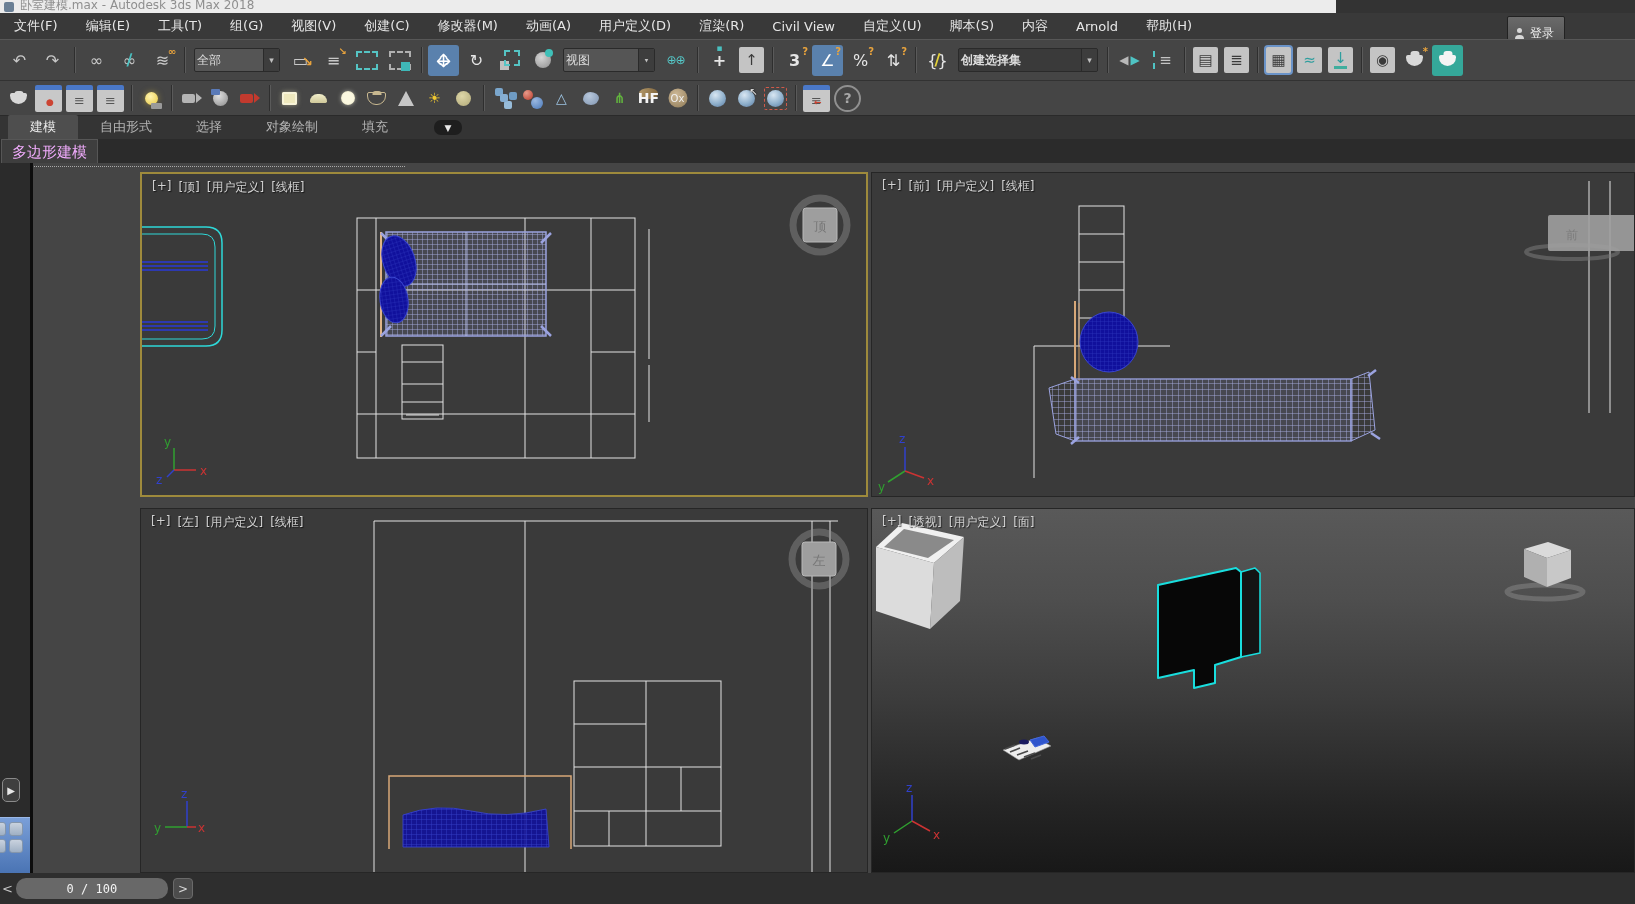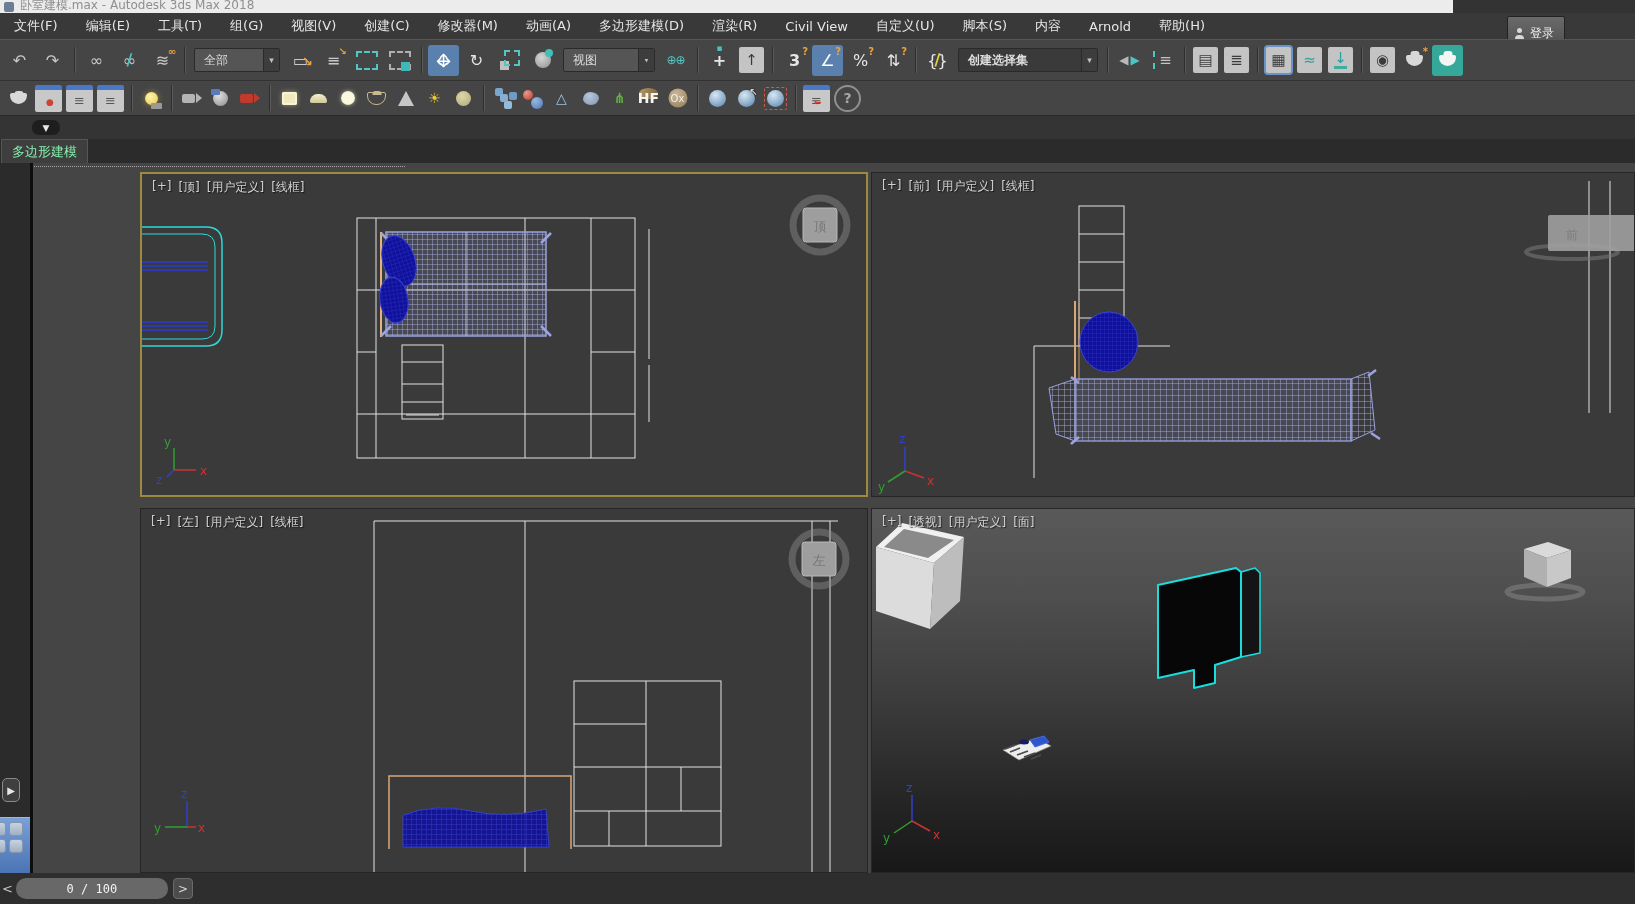--- a/index.html
+++ b/index.html
@@ -1,40 +1,40 @@
 <!DOCTYPE html>
 <html><head>
 <meta charset="utf-8">
 <style>
   * { box-sizing: border-box; margin: 0; padding: 0; }
   html,body { width:1635px; height:904px; overflow:hidden; }
   body { position:relative; background:#333; font-family:"DejaVu Sans","Liberation Sans",sans-serif; }
 
   
-  .titlebar { position:absolute; left:0; top:0; width:1453px; height:13px; background:#ececec; overflow:hidden; }
+  .titlebar { position:absolute; left:0; top:0; width:1336px; height:13px; background:#ececec; overflow:hidden; }
   .titlebar .appicon { position:absolute; left:4px; top:2px; width:10px; height:10px; background:#6a7f95; border-radius:2px; }
   .titlebar .t { position:absolute; left:20px; top:-3px; font-size:12px; color:#8f8f8f; white-space:nowrap; }
 
   
   .menubar { position:absolute; left:0; top:13px; width:1635px; height:26px; background:#393939; display:flex; align-items:flex-end; color:#e6e6e6; font-size:13px; }
   .menu-items { display:flex; align-items:center; height:100%; }
   .menu-item { padding:0 14px; height:100%; display:flex; align-items:center; cursor:default; white-space:nowrap; }
   .login-btn { position:absolute; right:70px; top:3px; height:35px; display:flex; align-items:center; gap:5px; padding:0 10px 0 6px; background:linear-gradient(#6a6a6a,#4e4e4e); border:1px solid #222; border-radius:2px; color:#ececec; font-size:12px; }
   .person-icon { position:relative; width:11px; height:12px; }
   .person-icon::before { content:""; position:absolute; top:0; left:3px; width:5px; height:5px; border-radius:50%; background:#d8d8d8; }
   .person-icon::after { content:""; position:absolute; bottom:0; left:1px; width:9px; height:5px; border-radius:4px 4px 0 0; background:#d8d8d8; }
 
   
   .toolbar-main { position:absolute; left:0; top:39px; width:1635px; height:42px; background:#454545; border-top:1px solid #575757; border-bottom:1px solid #323232; display:flex; align-items:center; padding:0 3px; }
   .toolbar-render { position:absolute; left:0; top:81px; width:1635px; height:35px; background:#454545; border-bottom:1px solid #2a2a2a; display:flex; align-items:center; padding:0 4px; }
   .tbi { position:relative; width:31px; height:31px; margin:0 1px; border-radius:3px; display:flex; align-items:center; justify-content:center; font-size:16px; color:#c8c8c8; flex:none; }
   .toolbar-render .tbi { width:27px; height:27px; font-size:14px; }
   .tb-sep { width:1px; height:26px; background:#2e2e2e; box-shadow:1px 0 0 #5a5a5a; margin:0 5px; flex:none; }
   .tb-dd { height:24px; background:#555; border:1px solid #2a2a2a; border-radius:2px; display:flex; align-items:center; color:#ddd; font-size:12px; margin:0 4px; flex:none; overflow:hidden; }
-  .dd-label { flex:1; padding:0 9px; white-space:nowrap; }
+  .dd-label { flex:1; padding:0 2px; white-space:nowrap; }
   .dd-arrow { width:16px; height:100%; display:flex; align-items:center; justify-content:center; background:#3d3d3d; border-left:1px solid #2a2a2a; font-size:9px; color:#c0c0c0; }
   .tb-combo { background:#3a3a3a;font-weight:bold; }
   .a { position:absolute; top:1px; right:2px; font-size:10px; font-weight:bold; color:#e8a33d; }
   .a-orange { color:#e8a33d; } .a-teal { color:#49c0c0; } .a-yellow { color:#e5d23a; } .a-red { color:#cc4433; }
   .a-center { top:50%; left:50%; right:auto; transform:translate(-50%,-55%); font-size:16px; }
   .a-top { top:-2px; left:50%; right:auto; transform:translateX(-50%); font-size:9px; }
   .a-mid { top:55%; left:55%; right:auto; transform:translate(-50%,-50%); font-size:9px; }
   .a-big { font-size:13px; top:9px; right:3px; }
   .fg-bright { color:#e6e6e6; } .bold { font-weight:bold; }
   .fg-teal { color:#55c8c8; } .sm { font-size:12px; letter-spacing:-1px; }
@@ -92,21 +92,21 @@
   .picker::after { content:"↖"; position:absolute; top:1px; right:2px; font-size:10px; color:#fff; text-shadow:0 0 2px #000; }
   .dashed-red::after { content:""; position:absolute; inset:2px; border:1.5px dashed #d05a4a; border-radius:2px; }
   .circle-btn { width:23px; height:23px; margin:2px; border:2px solid #909090; border-radius:50%; color:#a8a8a8; font-size:13px; font-weight:bold; }
 
   
   .ribbon-tabs { position:absolute; left:0; top:116px; width:1635px; height:23px; background:#343434; display:flex; align-items:flex-end; padding-left:8px; }
   .rtab { padding:3px 22px; font-size:13px; color:#b4b4b4; white-space:nowrap; }
   .rtab.active { background:#4e4e4e; color:#ececec; border-radius:2px 2px 0 0; }
   .ribbon-overflow { margin-left:24px; margin-bottom:4px; width:28px; height:15px; background:#1e1e1e; border-radius:7px; display:flex; align-items:center; justify-content:center; color:#e8e8e8; font-size:9px; }
   .ribbon-panelrow { position:absolute; left:0; top:139px; width:1635px; height:24px; background:#2b2b2b; }
-  .ribbon-panel-tab { display:inline-block; margin-left:1px; padding:3px 10px 4px 10px; background:#3e3e3e; border:1px solid #565656; border-bottom:none; color:#86efac; font-size:13px; }
+  .ribbon-panel-tab { display:inline-block; margin-left:1px; padding:3px 10px 4px 10px; background:#3e3e3e; border:1px solid #565656; border-bottom:none; color:#f0abfc; font-size:15px; }
 
   
   .workarea { position:absolute; left:0; top:163px; width:1635px; height:710px; background:#454545; }
   .dotline { position:absolute; left:0; top:3px; width:405px; border-top:1px dotted #a8a8a8; }
   .leftstrip { position:absolute; left:0; top:0; width:30px; height:710px; background:#2b2b2b; }
   .strip-divider { position:absolute; left:30px; top:0; width:3px; height:710px; background:#0d0d0d; }
   .expand-btn { position:absolute; left:2px; top:615px; width:18px; height:24px; background:#3f3f3f; border:1px solid #8a8a8a; border-radius:5px; color:#e8e8e8; font-size:10px; display:flex; align-items:center; justify-content:center; }
   .blue-dock { position:absolute; left:0; top:654px; width:33px; height:56px; background:linear-gradient(#7a9fd8,#4a74b4); border-top:1px solid #9ab8e8; overflow:hidden; }
   .blue-dock .grid { display:flex; flex-wrap:wrap; width:36px; gap:3px; margin:4px 0 0 -8px; }
   .blue-dock .sq { width:14px; height:14px; background:linear-gradient(#c9d2de,#9fb0c4); border:1px solid #8496ac; border-radius:3px; }
@@ -134,21 +134,21 @@
 <div class="menubar">
   <div class="menu-items" id="menu-items">
       <div class="menu-item">文件(F)</div>
       <div class="menu-item">编辑(E)</div>
       <div class="menu-item">工具(T)</div>
       <div class="menu-item">组(G)</div>
       <div class="menu-item">视图(V)</div>
       <div class="menu-item">创建(C)</div>
       <div class="menu-item">修改器(M)</div>
       <div class="menu-item">动画(A)</div>
-      <div class="menu-item">多边形建模(D)</div>
+      <div class="menu-item">用户定义(D)</div>
       <div class="menu-item">渲染(R)</div>
       <div class="menu-item">Civil View</div>
       <div class="menu-item">自定义(U)</div>
       <div class="menu-item">脚本(S)</div>
       <div class="menu-item">内容</div>
       <div class="menu-item">Arnold</div>
       <div class="menu-item">帮助(H)</div>
     </div>
   <div class="login-btn">
     <span class="person-icon"></span>
@@ -313,20 +313,27 @@
     <div class="tb-sep"></div>
     <div class="tbi winbox lines">
       <span class="a a-red a-mid">←</span>
     </div>
     <div class="tbi circle-btn">
       <span class="g">?</span>
     </div>
   </div>
 
 <div class="ribbon-tabs">
+  <div id="ribbon-tabs" style="display:flex;align-items:flex-end;">
+      <div class="rtab active">建模</div>
+      <div class="rtab">自由形式</div>
+      <div class="rtab">选择</div>
+      <div class="rtab">对象绘制</div>
+      <div class="rtab">填充</div>
+    </div>
   <div class="ribbon-overflow">
     <span>▼</span>
   </div>
 </div>
 <div class="ribbon-panelrow">
   <div class="ribbon-panel-tab">多边形建模</div>
 </div>
 
 <div class="workarea">
   <div class="dotline"></div>

